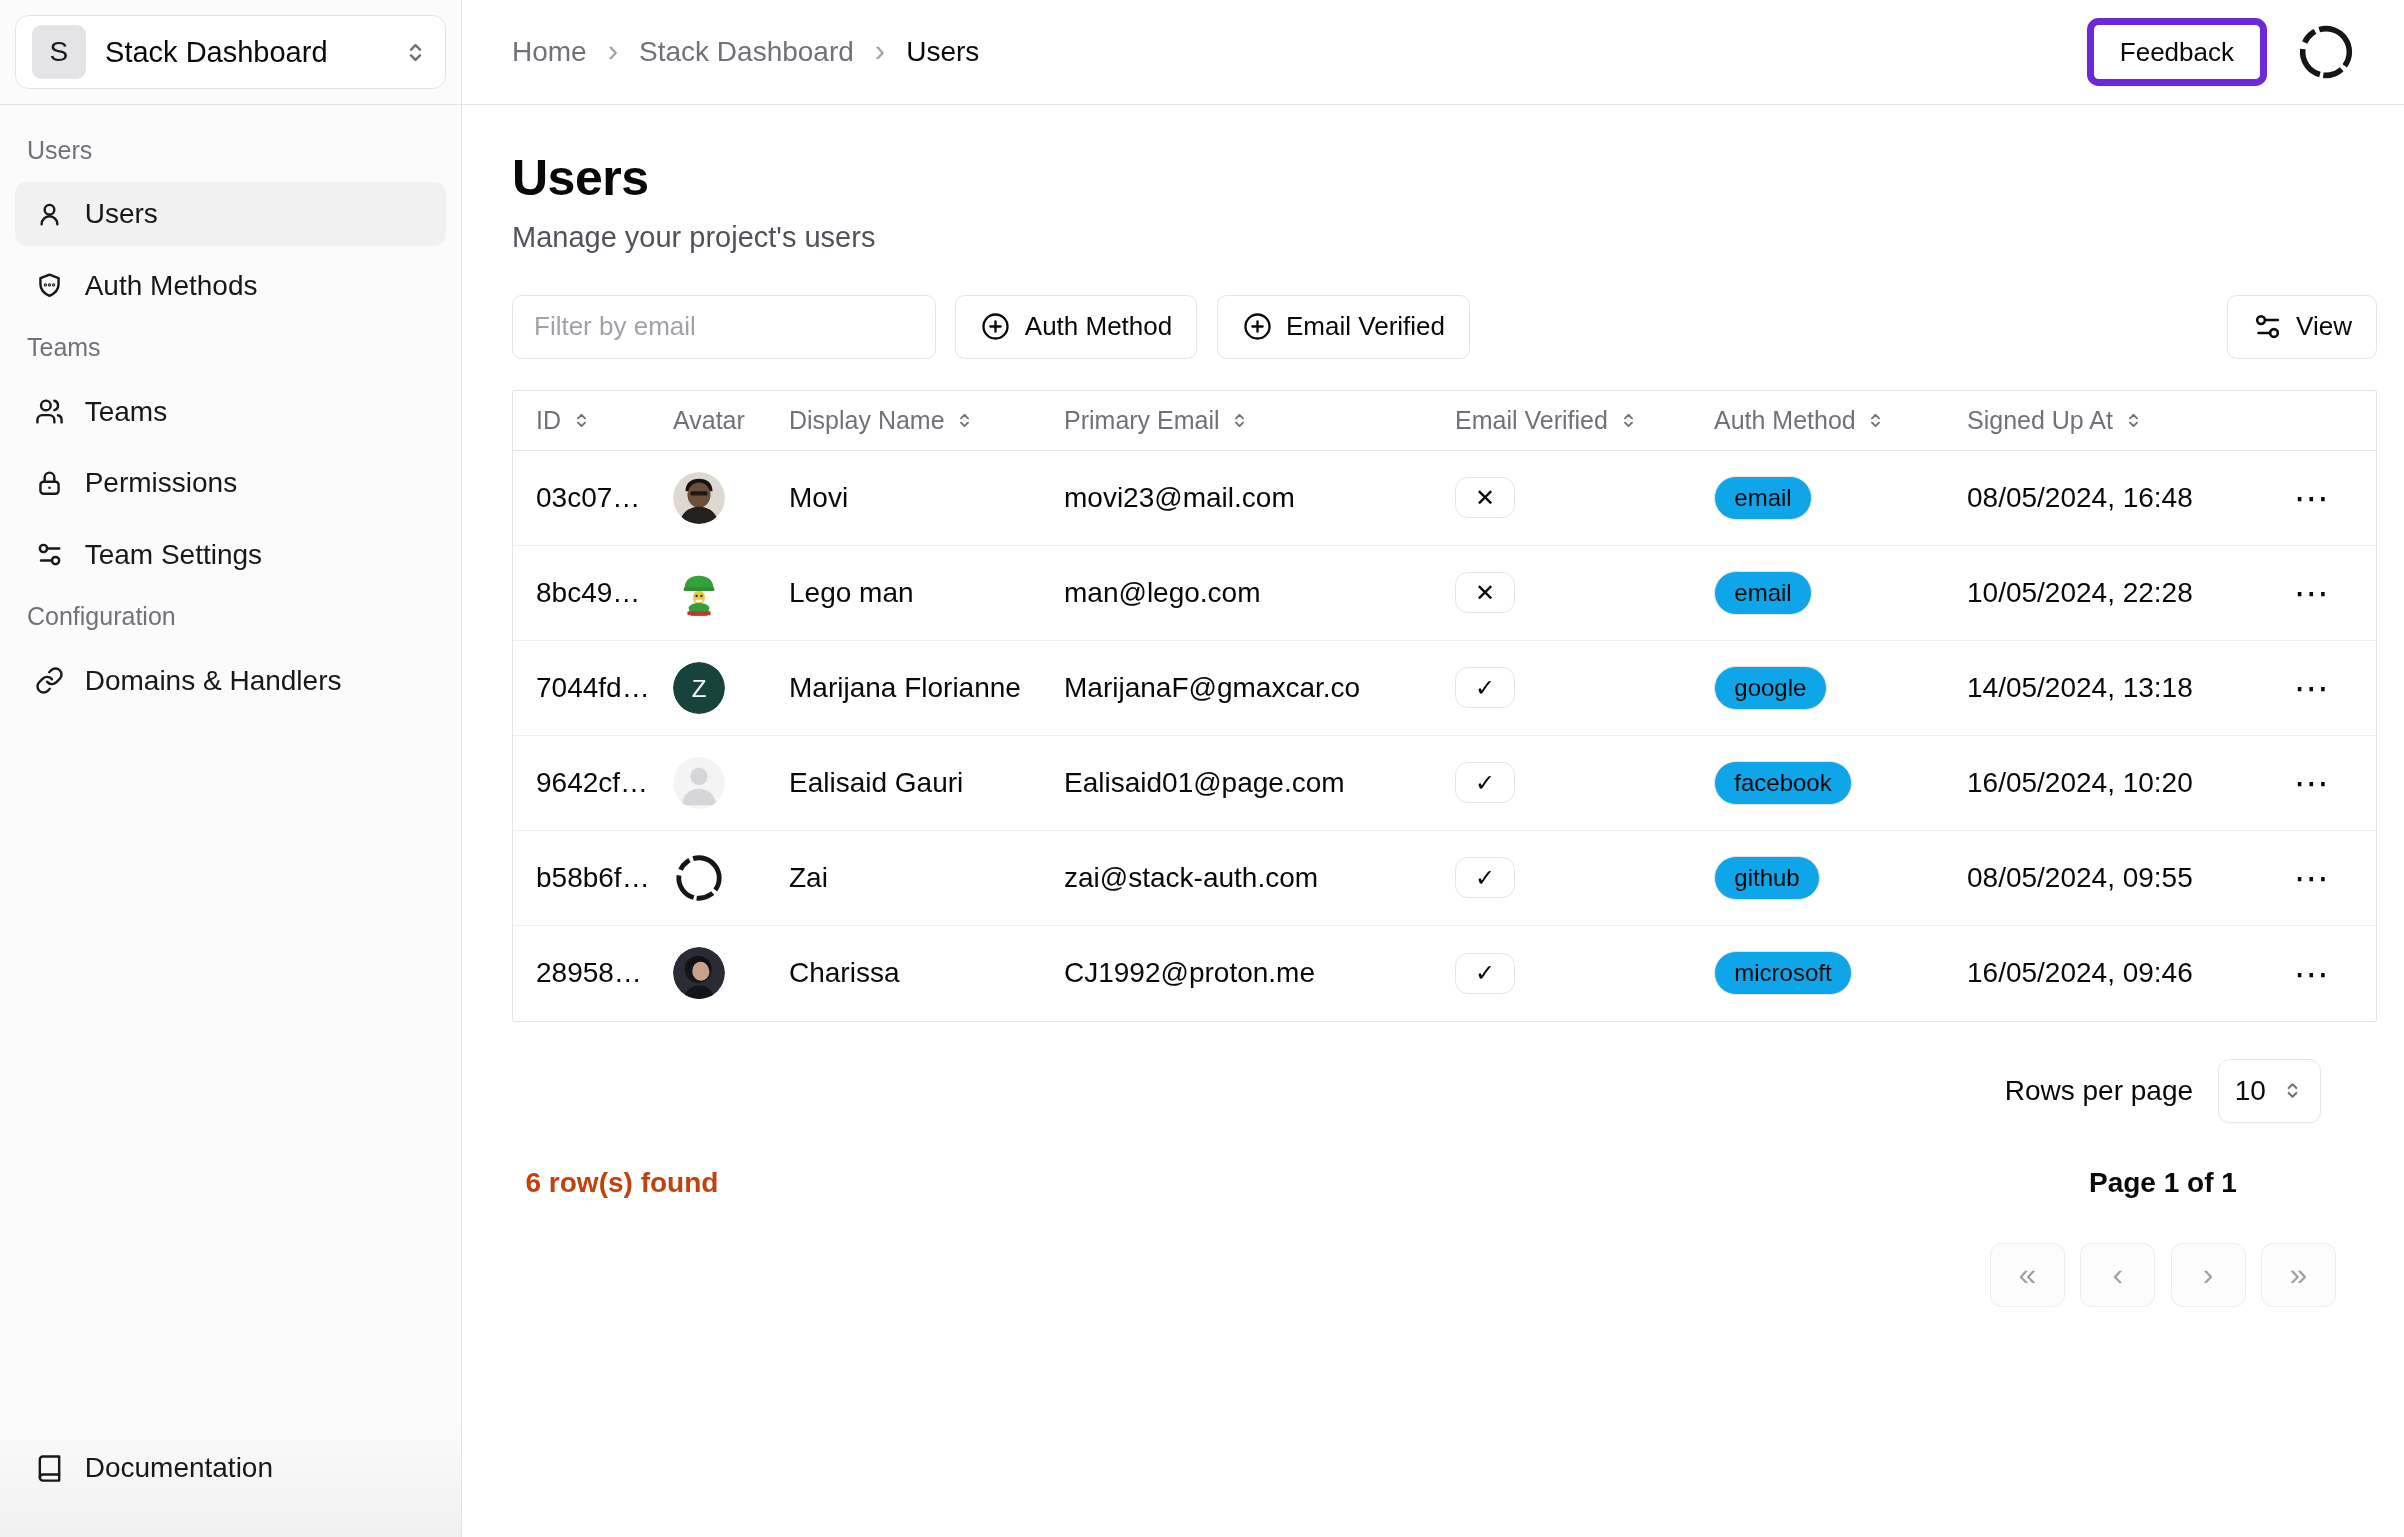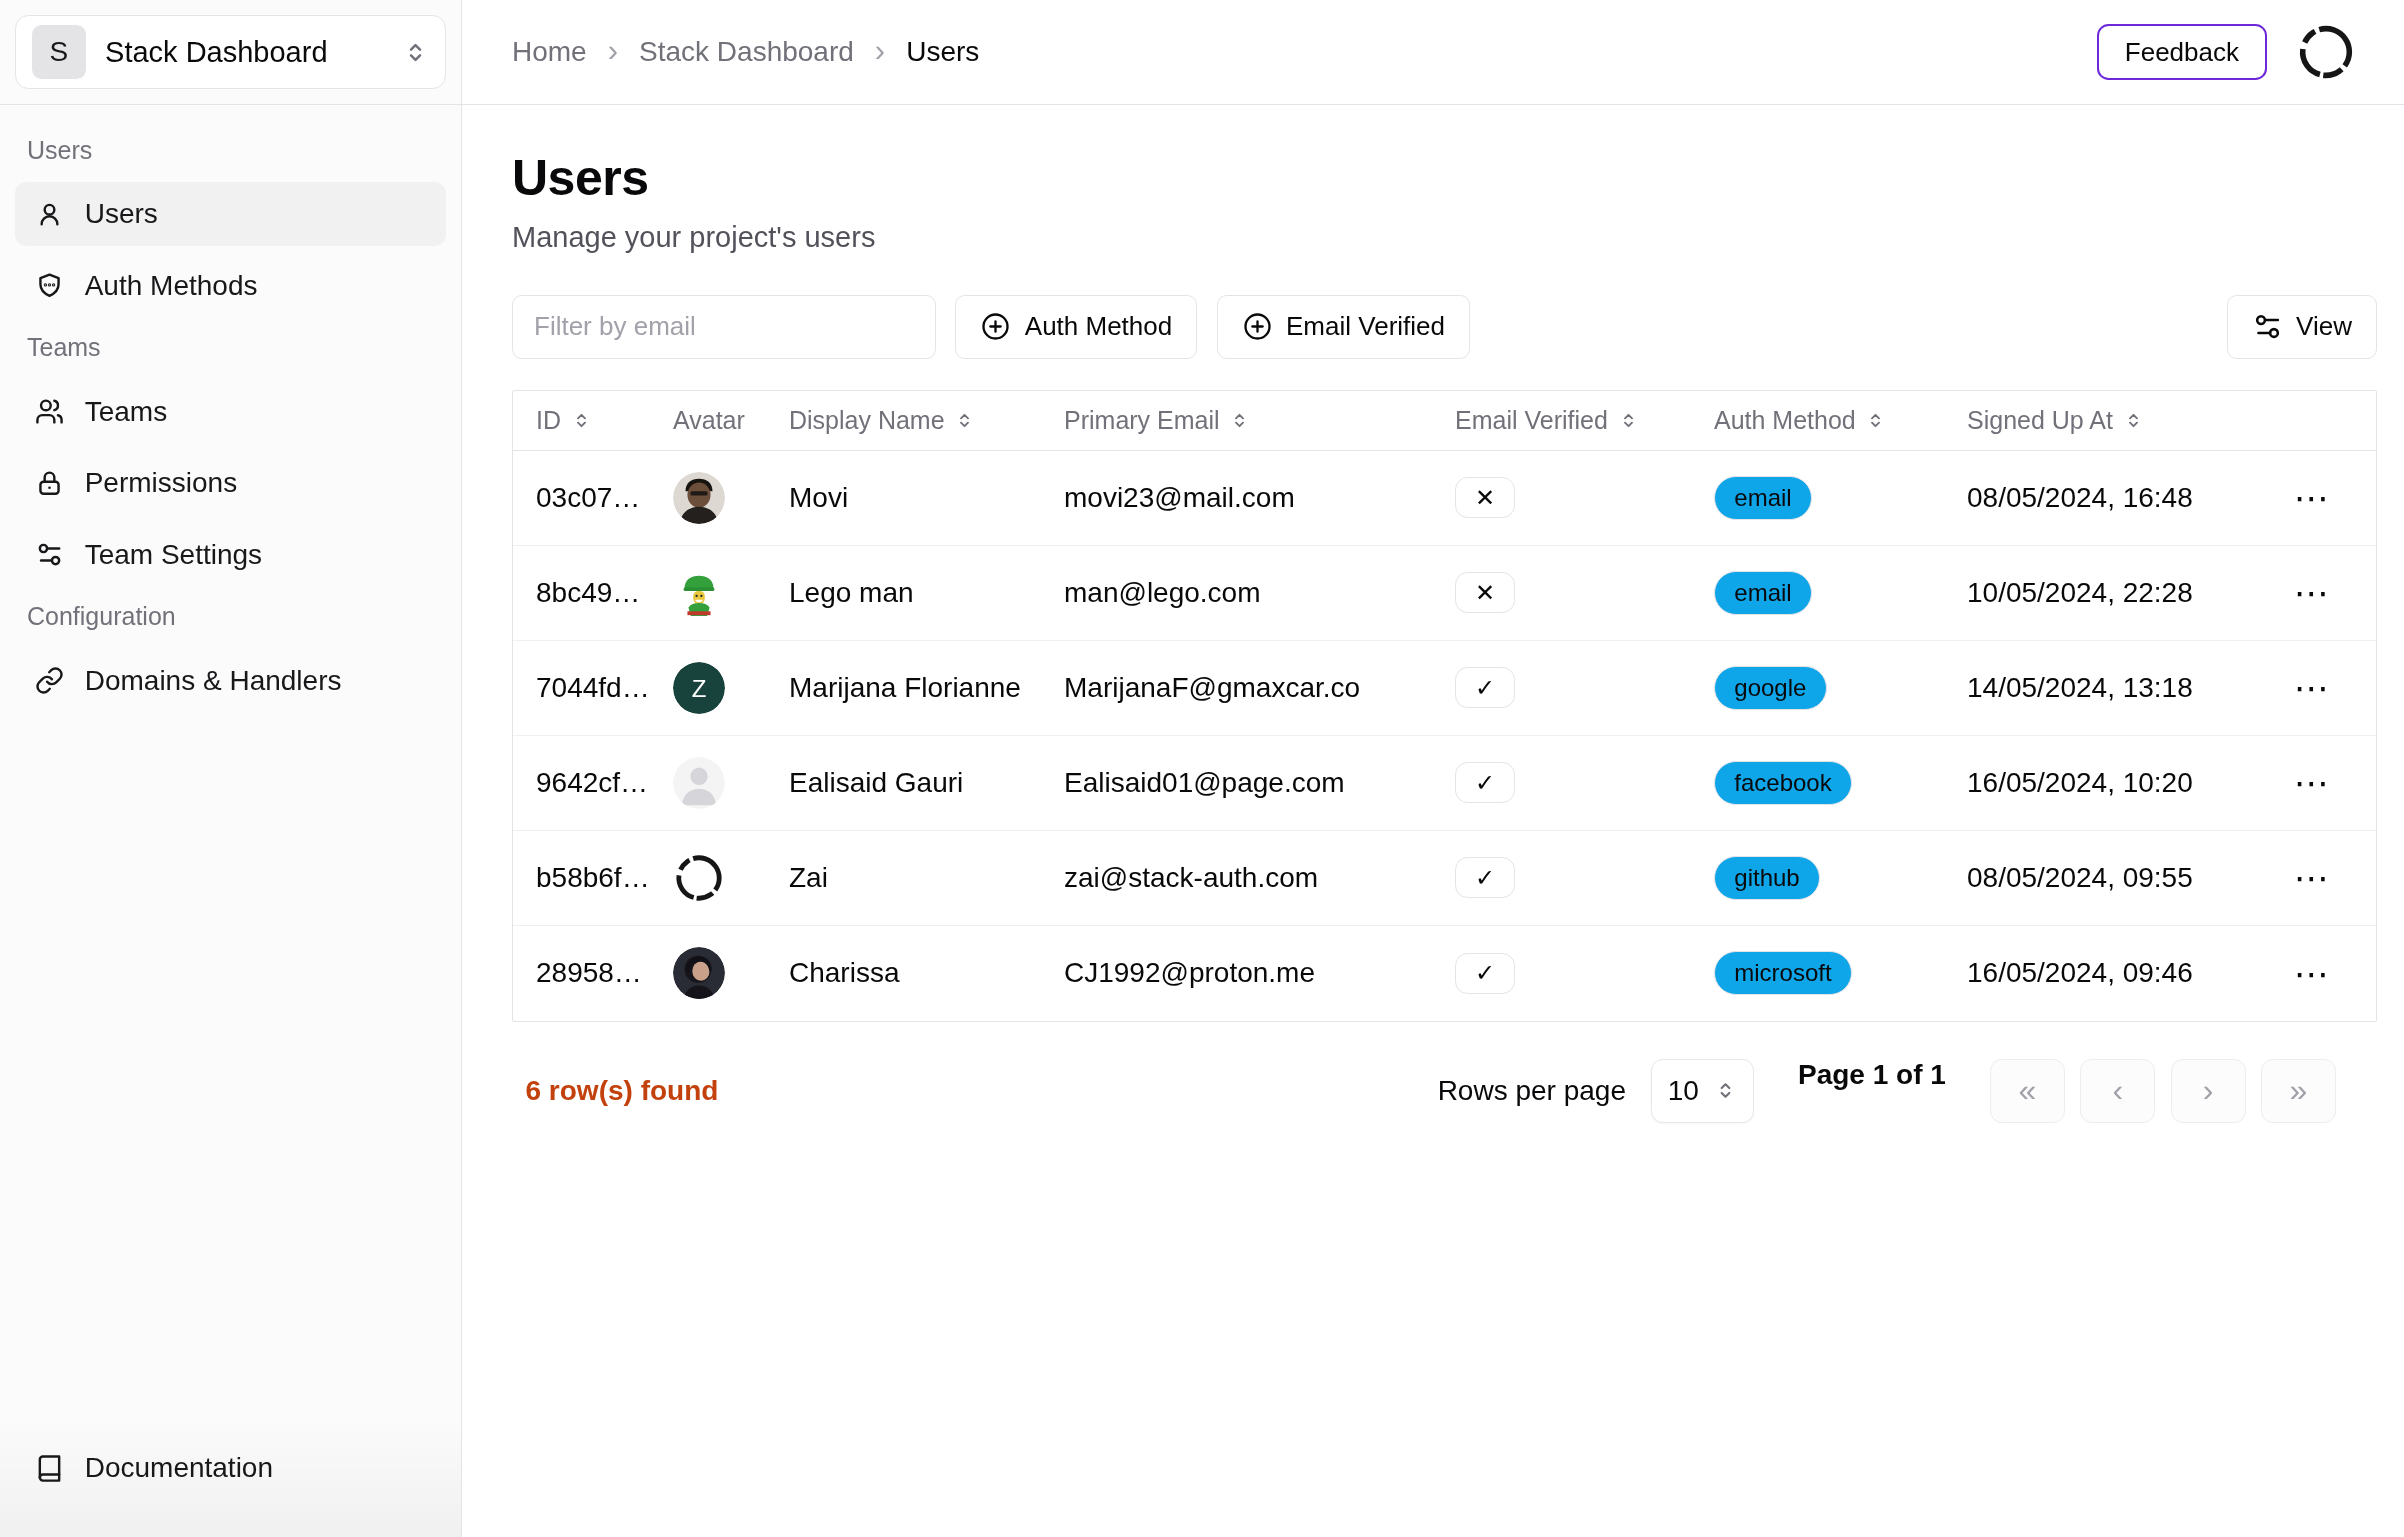--- a/index.html
+++ b/index.html
@@ -22,21 +22,21 @@
   .sidebar-bottom { padding:19.3px 15.4px 29px; background:linear-gradient(to bottom, rgba(0,0,0,0) 0%, rgba(0,0,0,0.045) 100%); }
 
   
   .main { flex:1; display:flex; flex-direction:column; min-width:0; }
   .topbar { height:105px; border-bottom:1px solid #e4e4e7; display:flex; align-items:center; justify-content:space-between; padding:0 48px 0 50px; }
   .breadcrumb { display:flex; align-items:center; gap:21px; font-size:28px; }
   .crumb { color:#71717a; cursor:pointer; }
   .crumb.current { color:#09090b; cursor:default; }
   .crumb-sep { color:#a1a1aa; font-size:31px; line-height:1; padding-bottom:3.9px; }
   .topbar-right { display:flex; align-items:center; gap:29px; }
-  .feedback-btn { height:56px; padding:0 26px; border:2px solid #6d28d9; border-radius:11.6px; background:#fff; font-size:26px; color:#09090b; cursor:pointer; font-family:inherit; }
+  .feedback-btn { height:68px; padding:0 26px; border:7px solid #6d28d9; border-radius:11.6px; background:#fff; font-size:26px; color:#09090b; cursor:pointer; font-family:inherit; }
   .user-avatar { width:60px; height:60px; cursor:pointer; display:flex; }
 
   .content { padding:44px 27px 0 50px; flex:1; display:flex; flex-direction:column; }
   .page-title { font-size:50px; font-weight:700; color:#09090b; letter-spacing:-0.5px; }
   .page-subtitle { font-size:29px; color:#52525b; margin-top:13.5px; }
 
   .toolbar { display:flex; align-items:center; gap:19.3px; margin-top:41px; }
   .filter-input { width:424px; height:64px; border:1px solid #e4e4e7; border-radius:9.7px; padding:0 21px; font-size:26px; color:#09090b; background:#fff; font-family:inherit; outline:none; }
   .filter-input::placeholder { color:#a1a1aa; }
   .chip-btn { height:64px; display:inline-flex; align-items:center; gap:13.5px; padding:0 24px; border:1px solid #e4e4e7; border-radius:9.7px; background:#fff; font-size:26px; color:#09090b; cursor:pointer; font-family:inherit; }
@@ -53,21 +53,21 @@
   .t-body .t-row:last-child { border-bottom:none; }
   .cell-id, .cell-name, .cell-email, .cell-date { font-size:28px; color:#09090b; }
   .avatar { width:52px; height:52px; border-radius:50%; overflow:hidden; display:flex; }
   .verify-box { width:60px; height:41px; border:1px solid #e4e4e7; border-radius:12.6px; background:#fff; display:flex; align-items:center; justify-content:center; font-size:24px; color:#09090b; cursor:pointer; }
   .badge { display:inline-flex; height:44px; align-items:center; padding:0 19.3px; border:1px solid #e4e4e7; border-radius:965px; font-size:24px; font-weight:500; color:#09090b; background:#0ea5e9; width:max-content; }
   .row-actions { font-size:35px; color:#09090b; cursor:pointer; justify-self:start; padding:0 7.7px; line-height:1; }
 
   
   .table-footer { display:flex; align-items:center; margin-top:37px; padding:0 41px 0 13.5px; }
   .rows-found { font-size:28px; color:#c2410c;font-weight:bold; }
-  .footer-right { margin-left:auto; display:flex; gap:44px; }
+  .footer-right { margin-left:auto; display:flex; align-items:center; gap:44px;flex-direction:column; }
   .rpp { display:flex; align-items:center; gap:25px; font-size:28px; color:#09090b; font-weight:500; }
   .rpp-select { width:103px; height:64px; border:1px solid #e7e7ea; border-radius:11.6px; background:#fff; display:flex; align-items:center; justify-content:center; gap:15.4px; font-size:28px; color:#09090b; cursor:pointer; box-shadow:0 1px 1.9px rgba(0,0,0,0.04); }
   .page-info { font-size:28px; font-weight:600; color:#09090b; }
   .pager { display:flex; gap:15.4px; }
   .pager-btn { width:75px; height:64px; border:1px solid #ededf0; border-radius:11.6px; background:#fcfcfc; color:#a1a1aa; font-size:32px; display:flex; align-items:center; justify-content:center; cursor:default; font-family:inherit; }
   svg { display:block; }
 </style>
 </head>
 <body>
 

